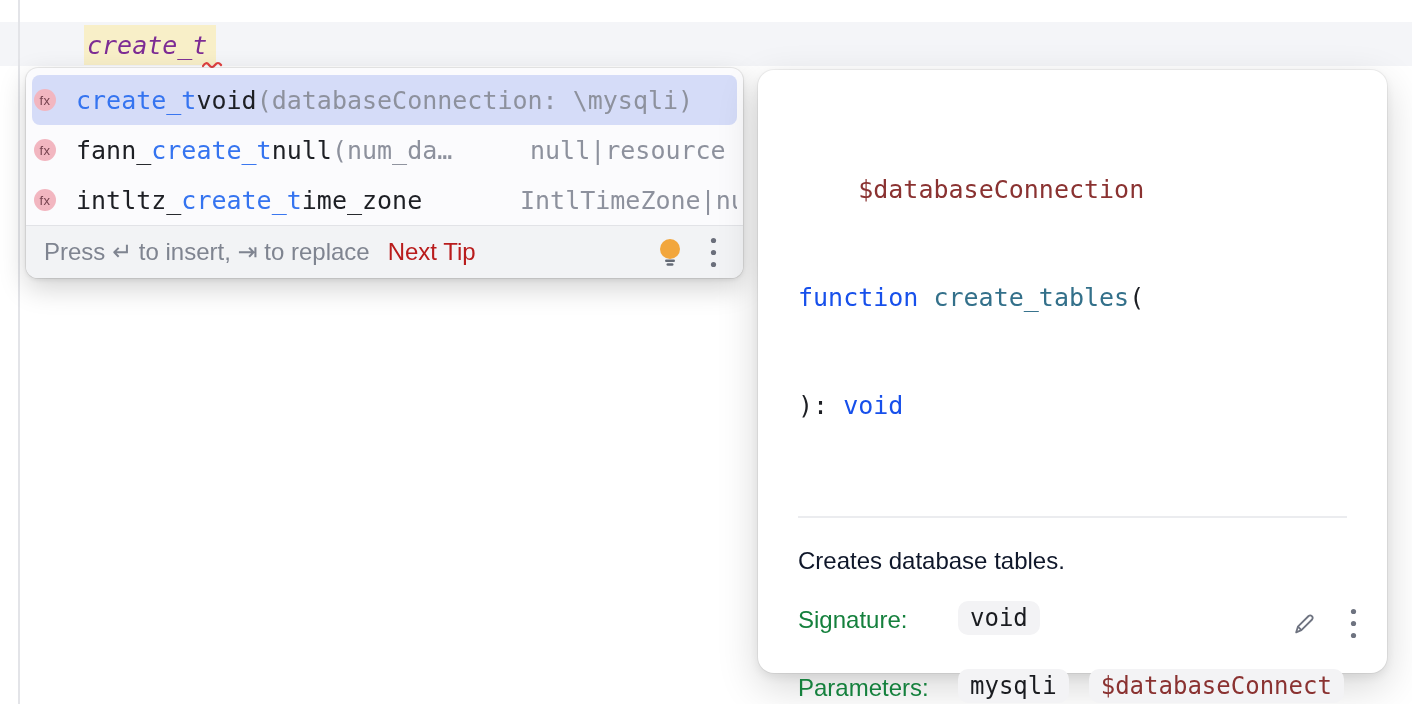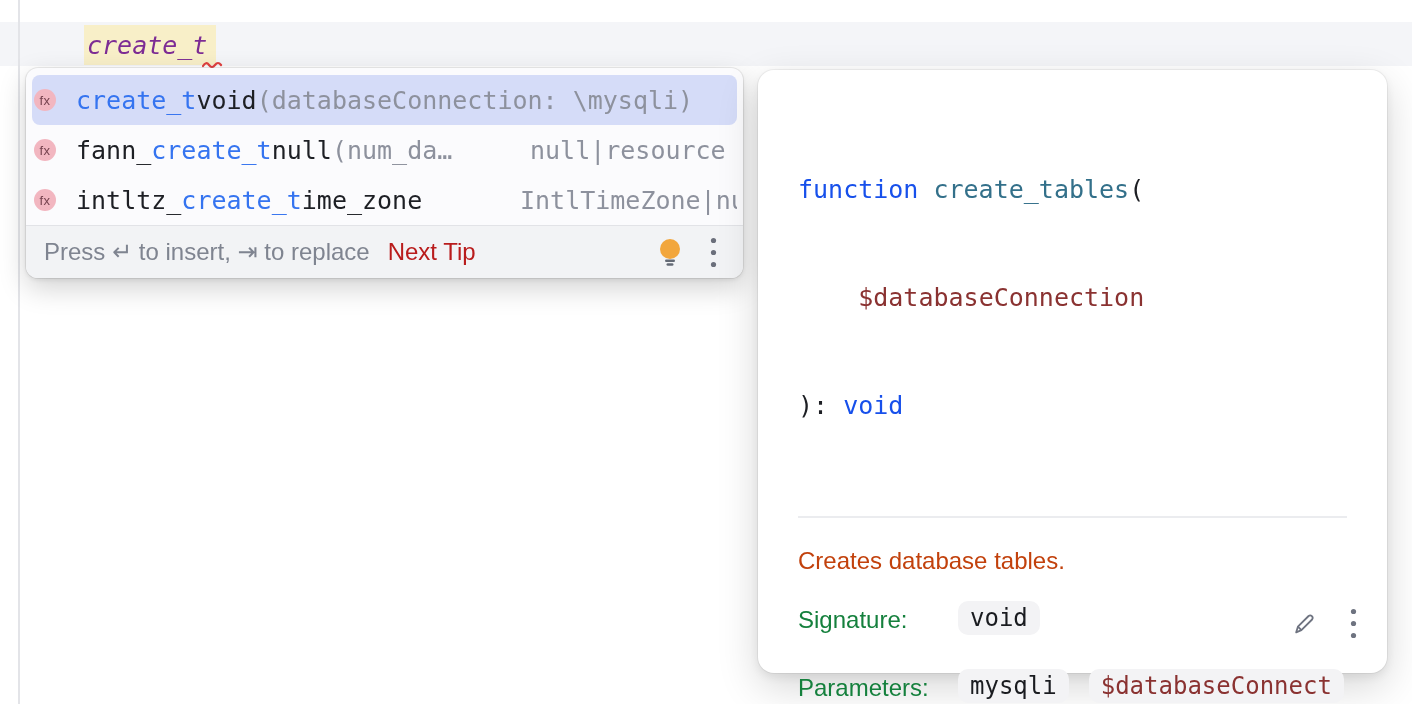--- a/index.html
+++ b/index.html
@@ -64,21 +64,21 @@
   .doc {
     position:absolute; left:758px; top:70px; width:629px; height:603px;
     background:#ffffff; border-radius:16px; padding:30px 40px 24px 40px;
     box-shadow:0 0 0 1px rgba(0,0,0,0.05), 0 4px 10px rgba(0,0,0,0.07), 0 14px 42px rgba(0,0,0,0.16);
   }
   .doc-code { font-size:25px; line-height:36px; white-space:pre-wrap; color:#1d1f24; }
   .tok-kw { color:#1750eb; }
   .tok-fn { color:#33708a; }
   .tok-var { color:#8a3231; }
   .doc-divider { border:none; border-top:2px solid #ebecef; margin-top:20px; }
-  .doc-desc { margin-top:29px; font-size:24px; color:#c2410c; }
+  .doc-desc { margin-top:29px; font-size:24px; color:#0f172a; }
   .doc-row { display:flex; align-items:flex-start; }
   .doc-row.sig { margin-top:26px; }
   .doc-row.par { margin-top:30px; }
   .doc-label { width:160px; flex-shrink:0; font-size:24px; color:#15803d; line-height:38px; }
   .doc-value { font-size:24px; color:#1a1c20; }
   .chip {
     display:inline-block; background:#f3f3f5; border-radius:10px; padding:3px 12px;
     font-family:"DejaVu Sans Mono","Liberation Mono",monospace; font-size:24px; color:#1a1c20;
   }
   .chip.maroon { color:#8a3231;text-align:right; }
@@ -129,22 +129,22 @@
     <svg class="kebab-dots" width="7" height="31" viewBox="0 0 7 31">
       <circle cx="3.5" cy="3.5" r="2.6" fill="#6b6f7b"></circle>
       <circle cx="3.5" cy="15.5" r="2.6" fill="#6b6f7b"></circle>
       <circle cx="3.5" cy="27.5" r="2.6" fill="#6b6f7b"></circle>
     </svg>
   </div>
 </div>
 
 <div class="doc">
   <div class="doc-code mono">
+    <div><span class="tok-var">    $databaseConnection</span></div>
     <div><span class="tok-kw">function </span><span class="tok-fn">create_tables</span><span>(</span></div>
-    <div><span class="tok-var">    $databaseConnection</span></div>
     <div><span>): </span><span class="tok-kw">void</span></div>
   </div>
 
   <hr class="doc-divider">
 
   <div class="doc-desc">Creates database tables.</div>
 
   <div class="doc-row sig">
     <span class="doc-label">Signature:</span>
     <span class="doc-value"><span class="chip">void</span></span>

